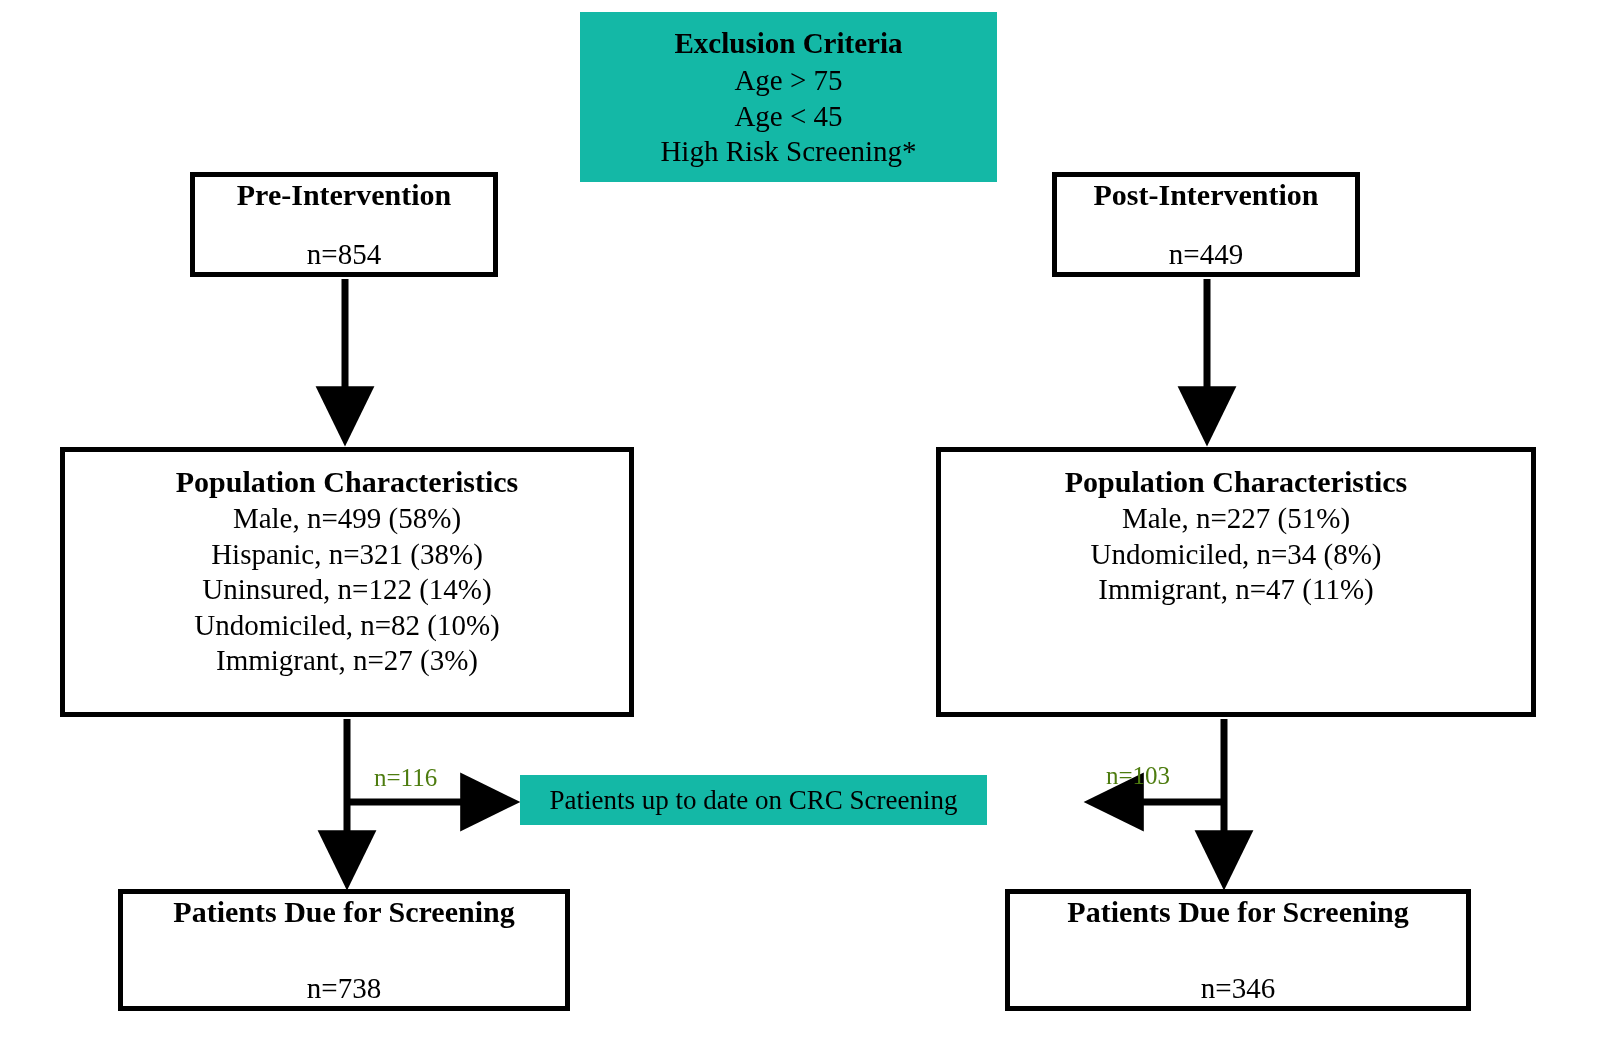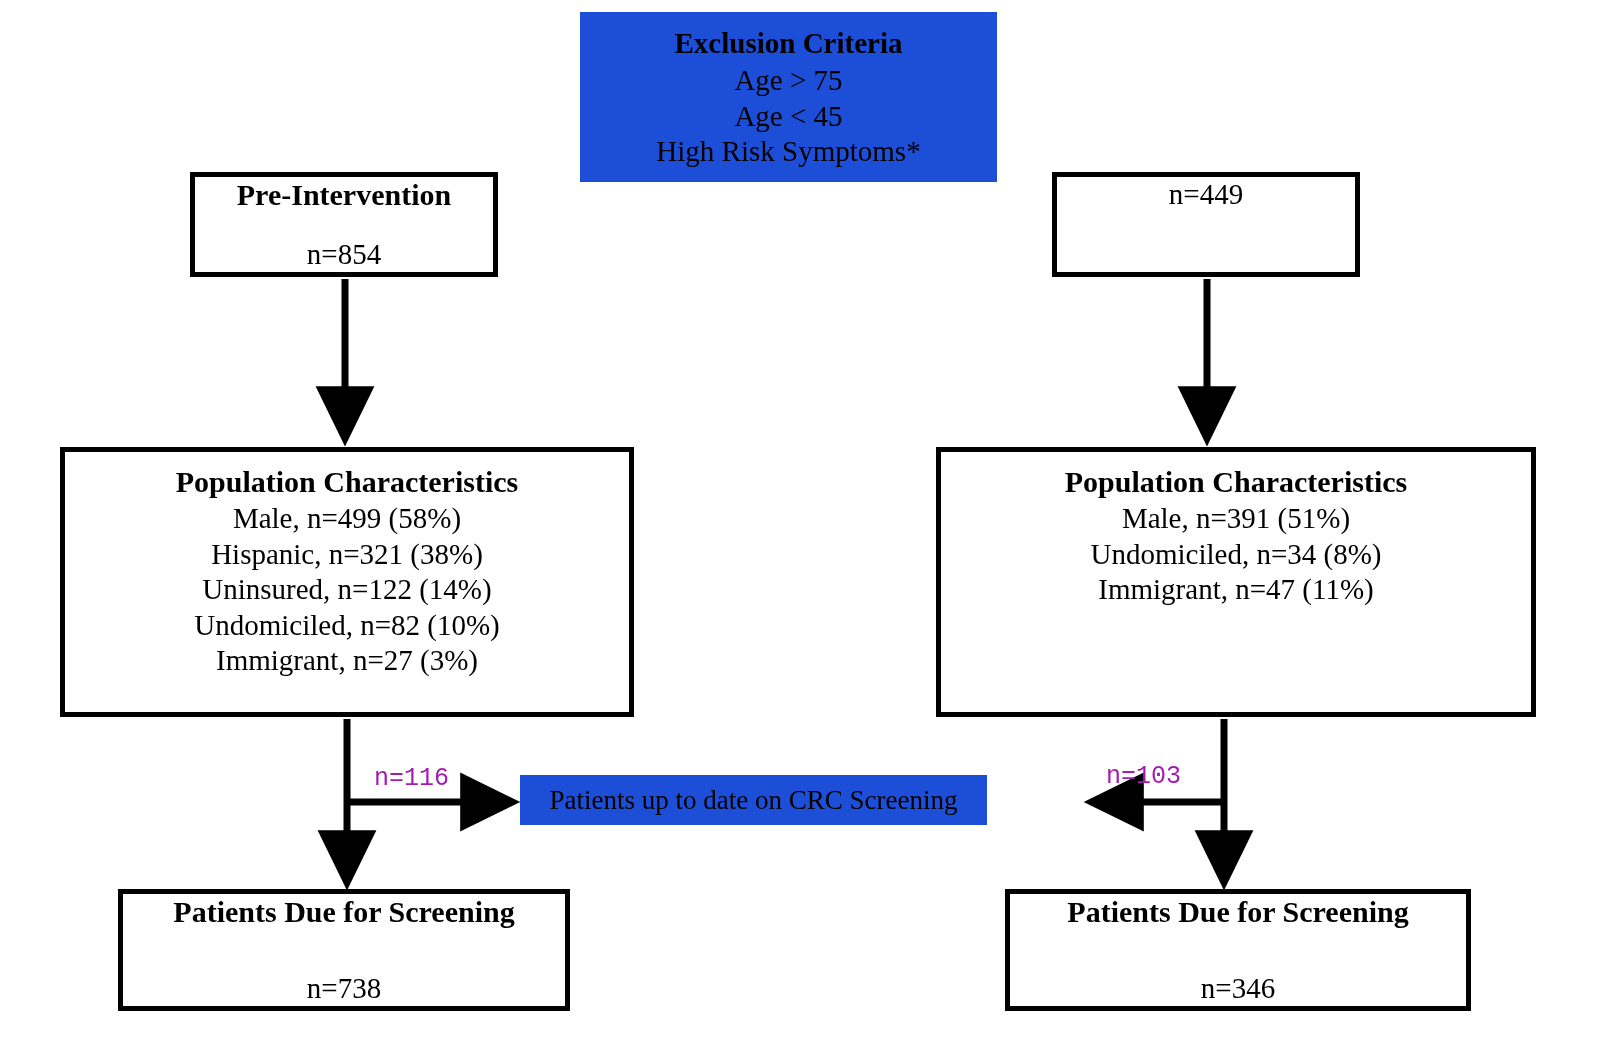--- a/index.html
+++ b/index.html
@@ -26,21 +26,21 @@
     flex-direction: column;
     align-items: center;
     justify-content: space-between;
     text-align: center;
   }
   .node.framed {
     border: 5px solid #000000;
     background: #ffffff;
   }
   .node.shaded {
-    background: #1d4ed8;
+    background: #14b8a6;
     border: none;
   }
   .node .title {
     font-weight: bold;
     line-height: 1.18;
     white-space: nowrap;
   }
   .node .line {
     font-weight: normal;
     line-height: 1.22;
@@ -131,23 +131,23 @@
     position: absolute;
     left: 0;
     top: 0;
     width: 1600px;
     height: 1046px;
     pointer-events: none;
   }
 
   .edge-label {
     position: absolute;
-    font-family: Liberation Mono, monospace;
+    font-family: Liberation Serif, serif;
     font-size: 25px;
-    color: #a21caf;
+    color: #4d7c0f;
     white-space: nowrap;
   }
   #label-pre-utd  { left: 374px; top: 764px; }
   #label-post-utd { left: 1106px; top: 762px; }
 </style>
 </head>
 <body>
 
 <div id="canvas">
 
@@ -168,44 +168,45 @@
 
     <line x1="1224" y1="719" x2="1224" y2="882" stroke="#000000" stroke-width="7" marker-end="url(#arrowhead)"></line>
 
     <line x1="1224" y1="802" x2="1092" y2="802" stroke="#000000" stroke-width="7" marker-end="url(#arrowhead)"></line>
   </svg>
 
   <div class="node shaded" id="exclusion-criteria">
     <div class="title">Exclusion Criteria</div>
     <div class="line">Age &gt; 75</div>
     <div class="line">Age &lt; 45</div>
-    <div class="line">High Risk Symptoms*</div>
+    <div class="line">High Risk Screening*</div>
   </div>
 
   <div class="node framed" id="pre-intervention">
     <div class="title">Pre-Intervention</div>
     <div class="line">n=854</div>
   </div>
 
   <div class="node framed" id="post-intervention">
+    <div class="title">Post-Intervention</div>
     <div class="line">n=449</div>
   </div>
 
   <div class="node framed" id="pop-char-pre">
     <div class="title">Population Characteristics</div>
     <div class="line">Male, n=499 (58%)</div>
     <div class="line">Hispanic, n=321 (38%)</div>
     <div class="line">Uninsured, n=122 (14%)</div>
     <div class="line">Undomiciled, n=82 (10%)</div>
     <div class="line">Immigrant, n=27 (3%)</div>
   </div>
 
   <div class="node framed" id="pop-char-post">
     <div class="title">Population Characteristics</div>
-    <div class="line">Male, n=391 (51%)</div>
+    <div class="line">Male, n=227 (51%)</div>
     <div class="line">Undomiciled, n=34 (8%)</div>
     <div class="line">Immigrant, n=47 (11%)</div>
   </div>
 
   <div class="edge-label" id="label-pre-utd">n=116</div>
   <div class="edge-label" id="label-post-utd">n=103</div>
 
   <div class="node shaded" id="up-to-date-bar">
     <div class="line">Patients up to date on CRC Screening</div>
   </div>

